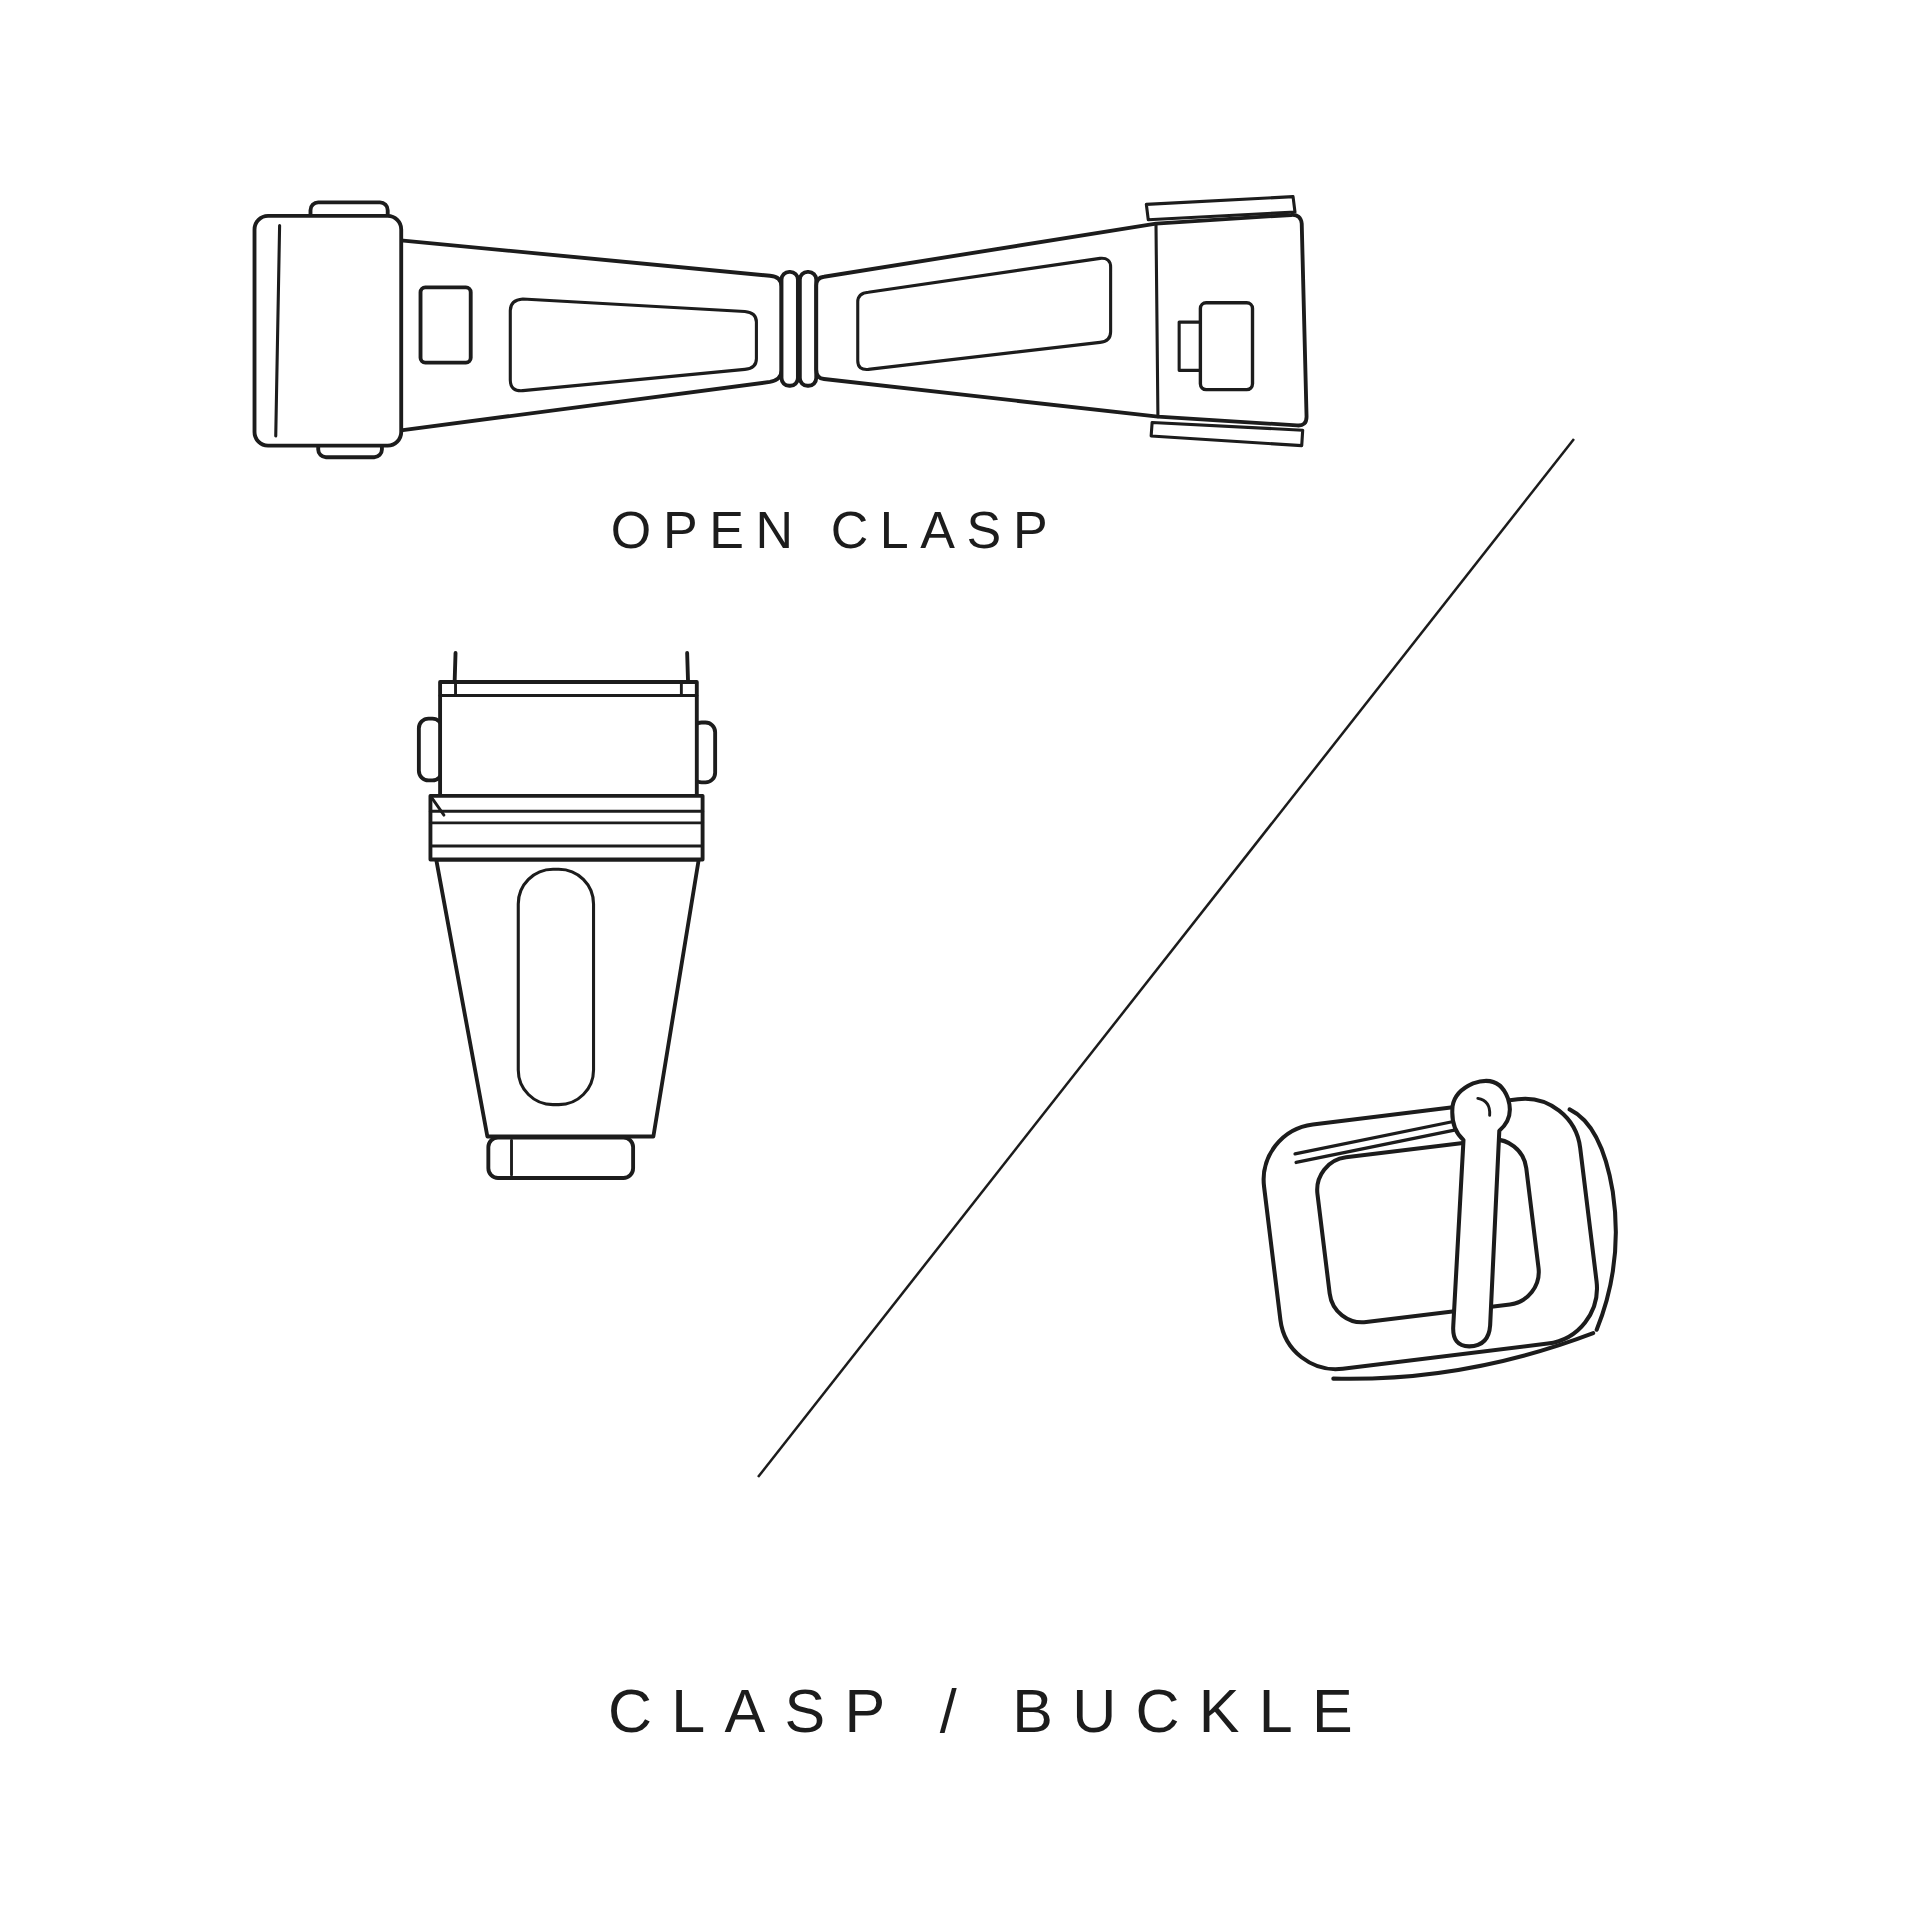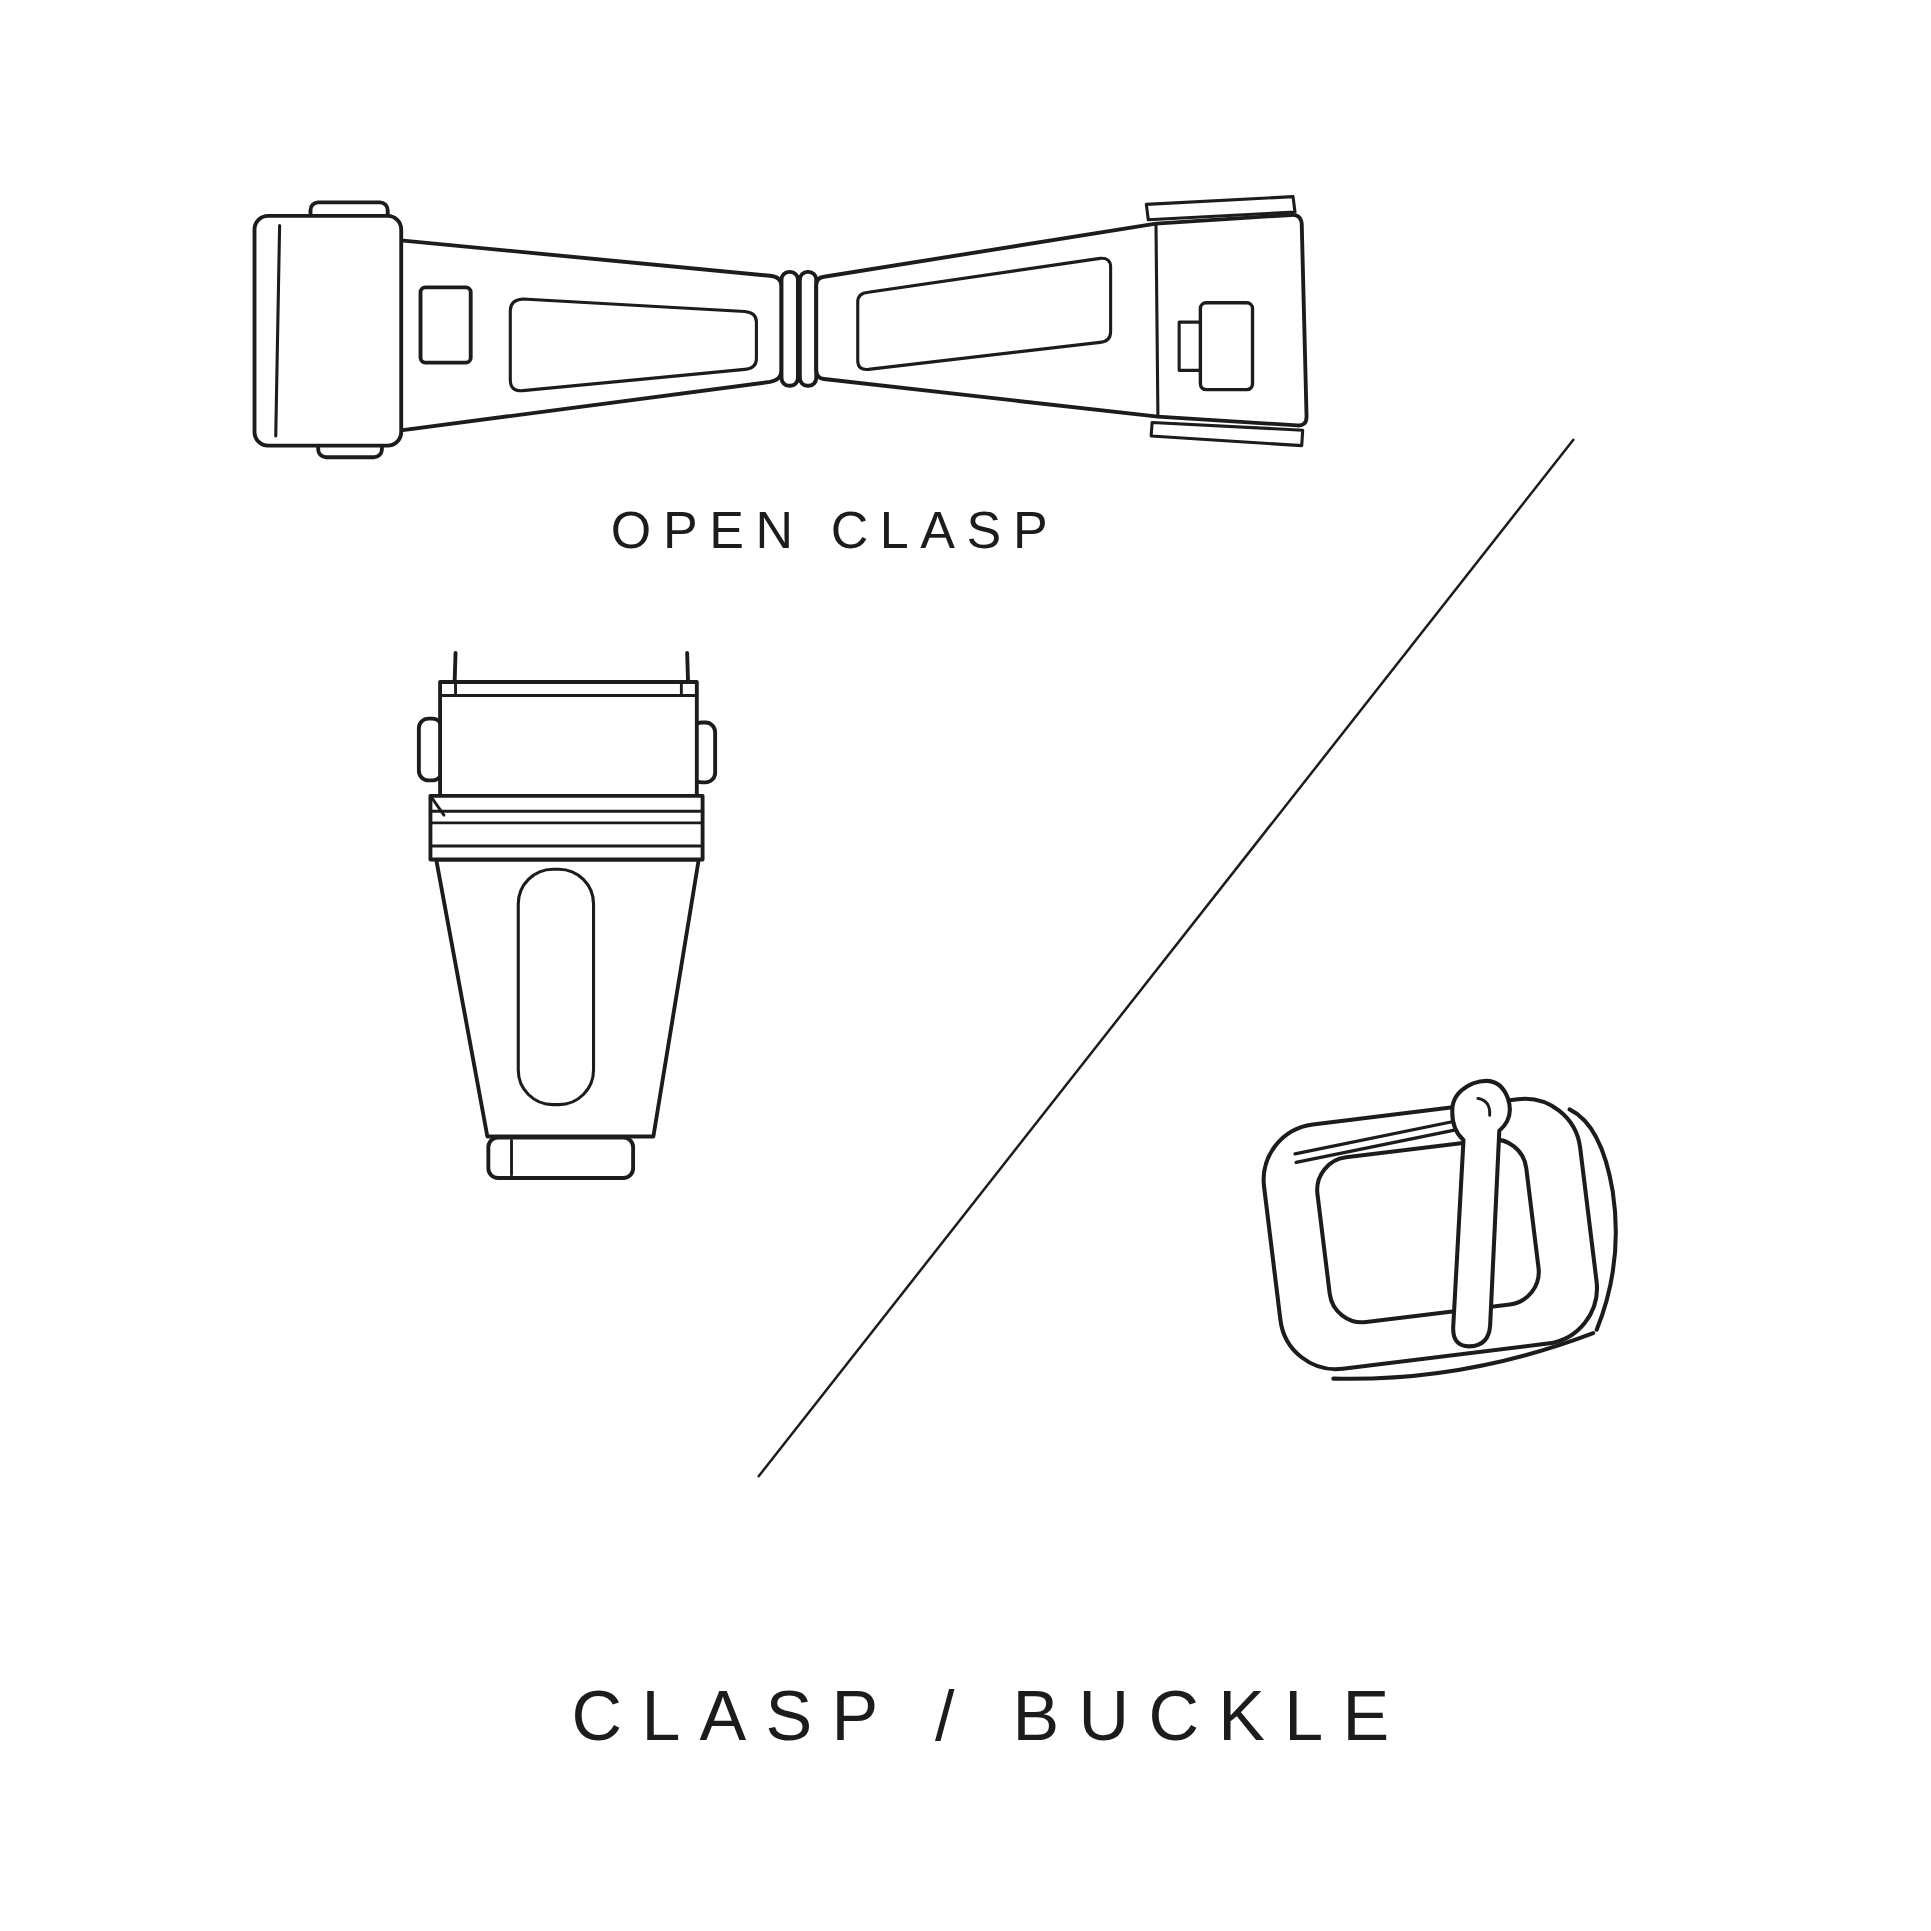--- a/index.html
+++ b/index.html
@@ -18,21 +18,21 @@
     transform:translateX(-50%);
     font-size:52px;
     letter-spacing:11.6px;
     white-space:nowrap;
     color:var(--ink,#1c1c1c);
   }
   .page-title{
     position:absolute;
     left:966px;top:1676px;
     transform:translateX(-50%);
-    font-size:70px;
+    font-size:61px;
     font-weight:500;
     letter-spacing:19.3px;
     white-space:nowrap;
     color:var(--ink,#1c1c1c);
   }
 </style>
 </head>
 <body>
 
 <div class="canvas">

